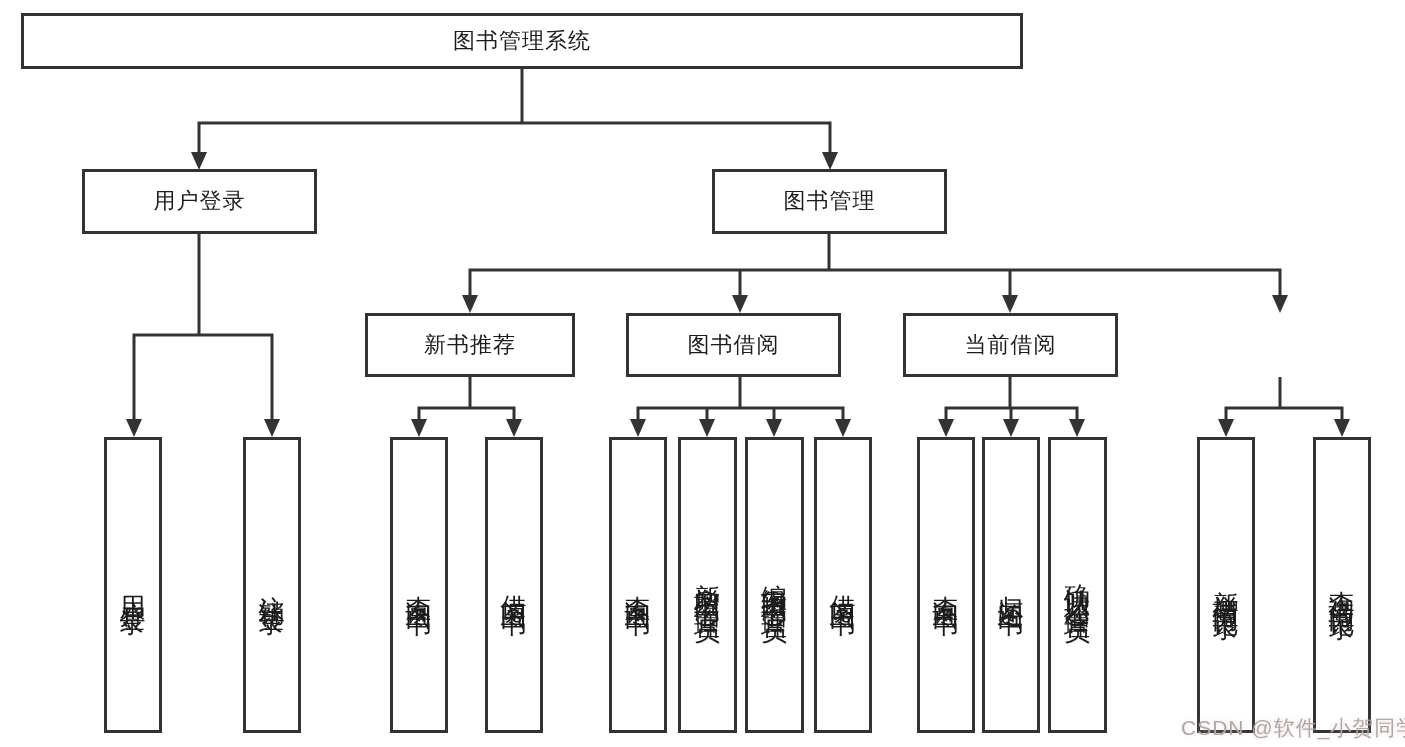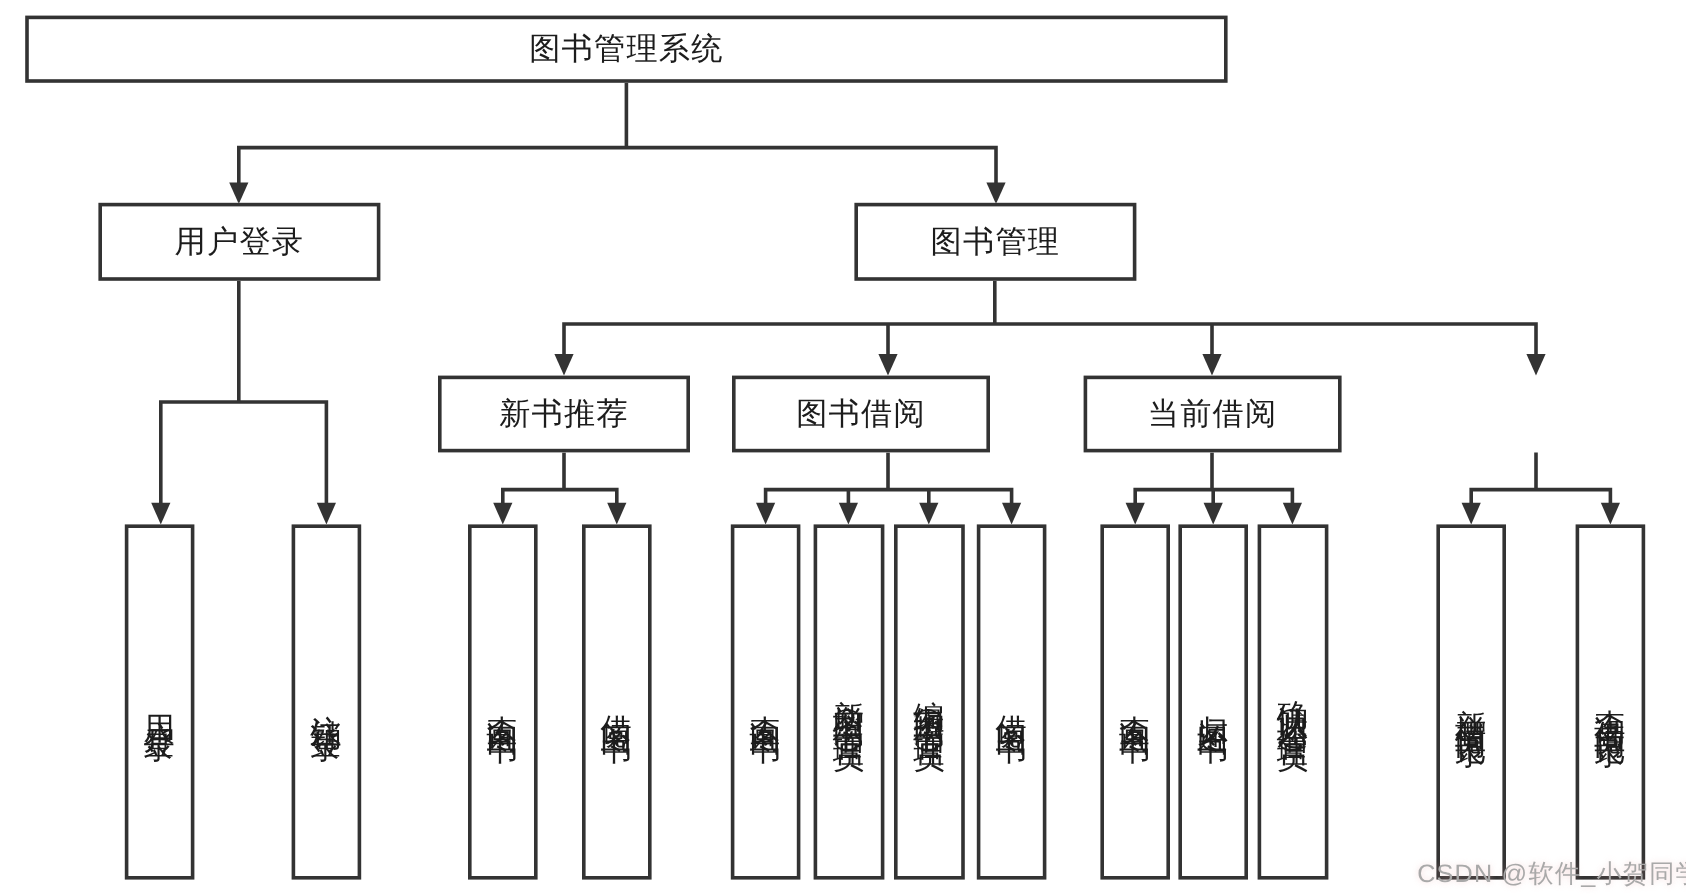--- a/index.html
+++ b/index.html
@@ -27,21 +27,21 @@
   }
   .node {
     position: absolute;
     box-sizing: border-box;
     border: 3px solid #333333;
     background: #ffffff;
     display: flex;
     align-items: center;
     justify-content: center;
     color: #1c1c1c;
-    font-size: 26px;
+    font-size: 22px;
     line-height: 1.2;
     z-index: 2;
     letter-spacing: 1px;
   }
   .leaf {
     writing-mode: vertical-rl;
     text-orientation: mixed;
     letter-spacing: 5px;
     font-size: 26px;
     line-height: 1;
@@ -101,21 +101,21 @@
       <path d="M1334 419 L1350 419 L1342 437 Z"></path>
     </g>
   </svg>
 
   <div class="node" style="left:21px; top:13px; width:1002px; height:56px;">图书管理系统</div>
 
   <div class="node" style="left:82px; top:169px; width:235px; height:65px;">用户登录</div>
   <div class="node" style="left:712px; top:169px; width:235px; height:65px;">图书管理</div>
 
   <div class="node" style="left:365px; top:313px; width:210px; height:64px;">新书推荐</div>
-  <div class="node" style="left:610px; top:313px; width:215px; height:64px;">图书借阅</div>
+  <div class="node" style="left:626px; top:313px; width:215px; height:64px;">图书借阅</div>
   <div class="node" style="left:903px; top:313px; width:215px; height:64px;">当前借阅</div>
 
   <div class="node leaf" style="left:104px; top:437px; width:58px; height:296px;">用户登录</div>
   <div class="node leaf" style="left:243px; top:437px; width:58px; height:296px;">注销登录</div>
 
   <div class="node leaf" style="left:390px; top:437px; width:58px; height:296px;">查询图书</div>
   <div class="node leaf" style="left:485px; top:437px; width:58px; height:296px;">借阅图书</div>
 
   <div class="node leaf" style="left:609px; top:437px; width:58px; height:296px;">查询图书</div>
   <div class="node leaf" style="left:678px; top:437px; width:59px; height:296px;">新增图书（管理员）</div>

